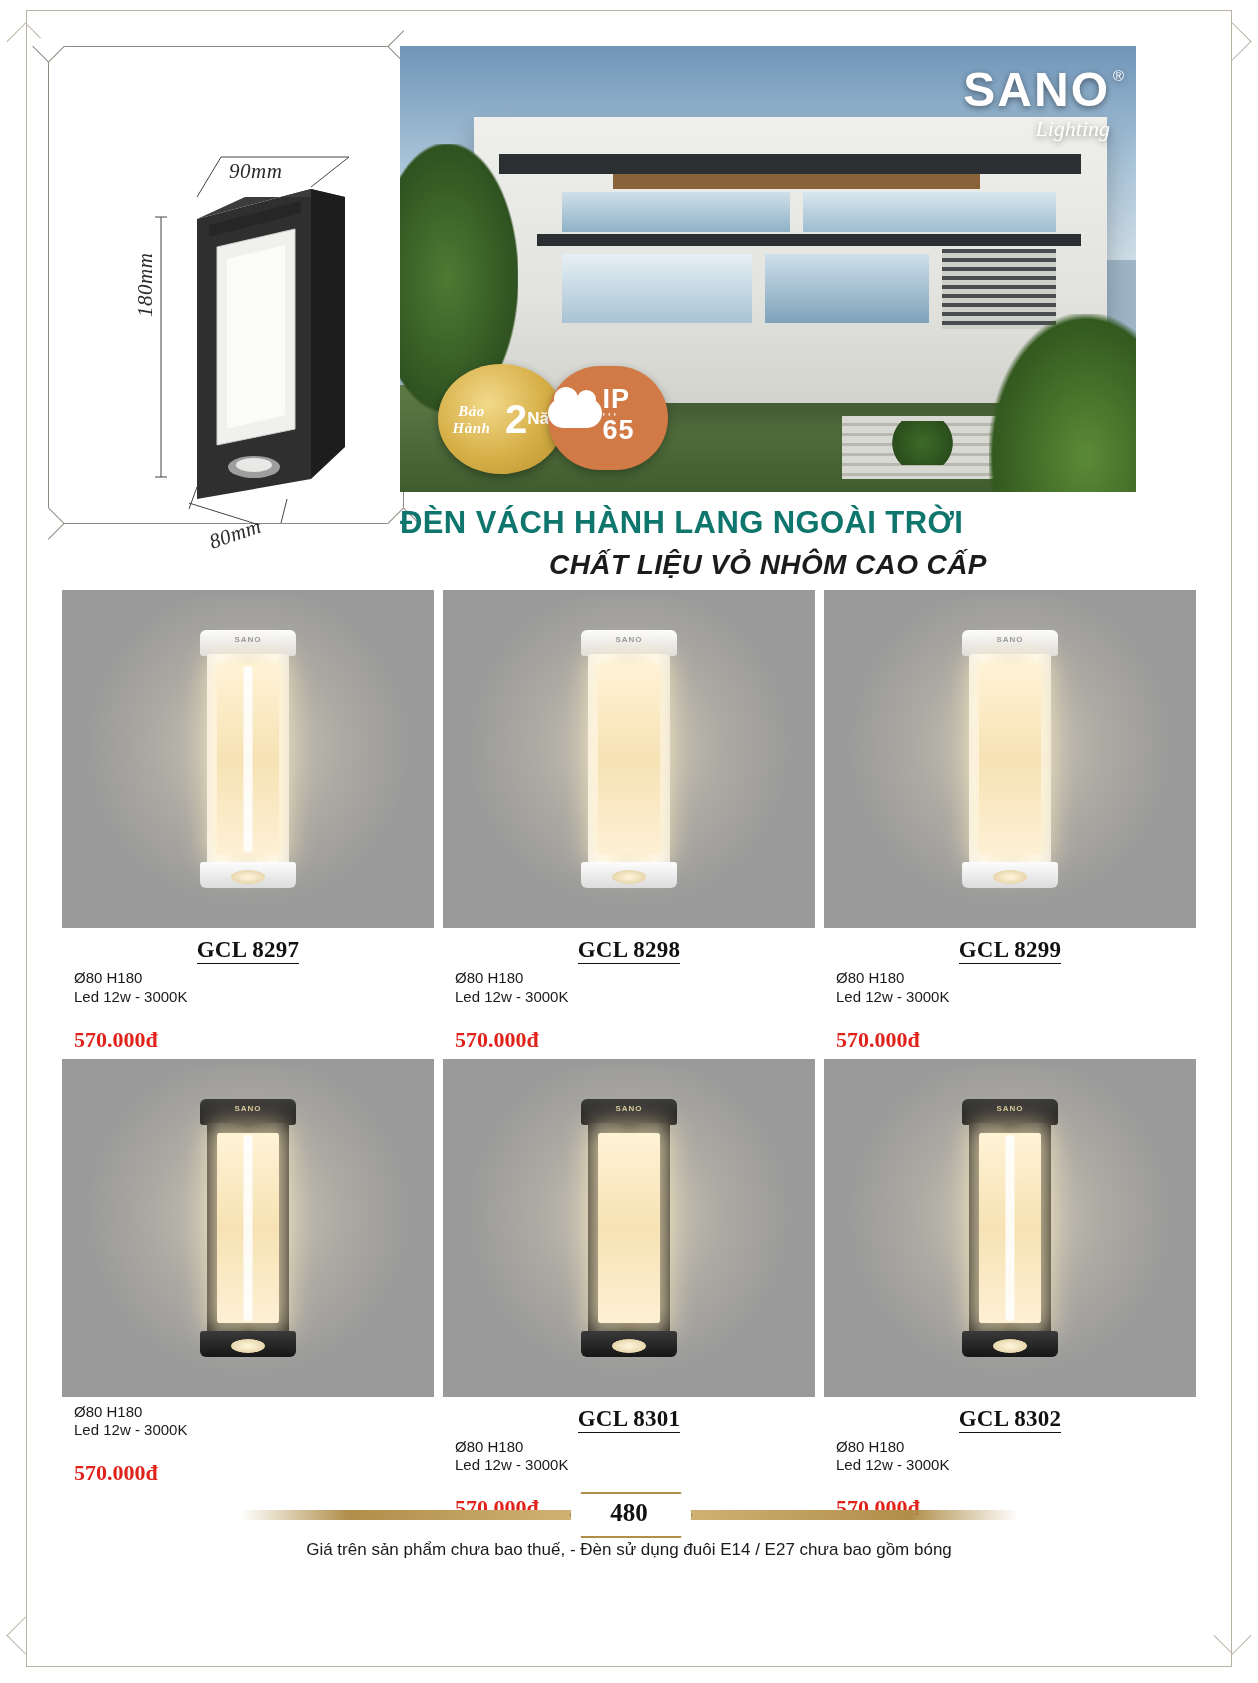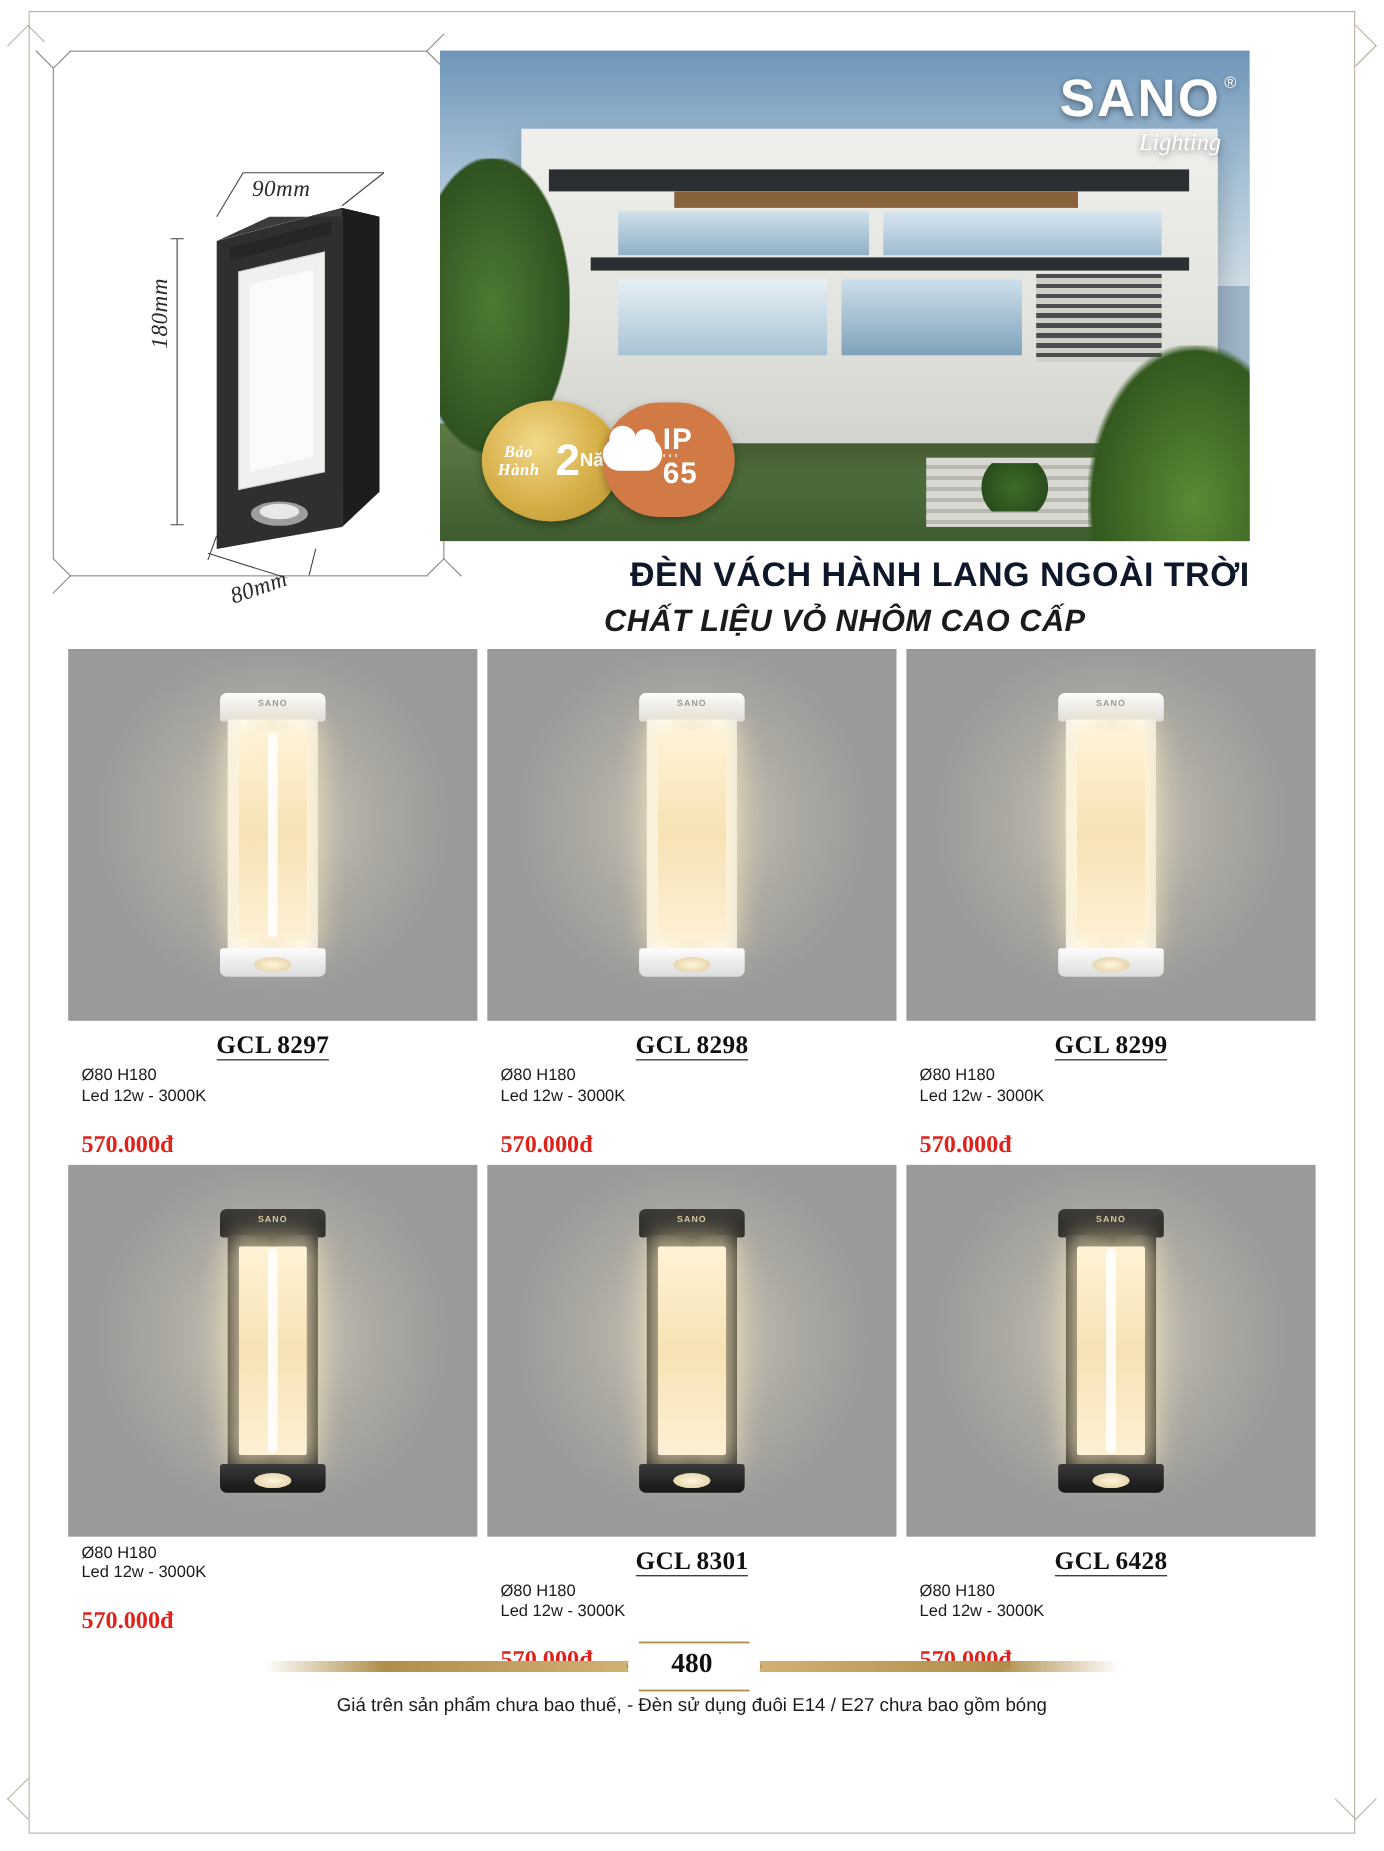--- a/index.html
+++ b/index.html
@@ -137,22 +137,22 @@
   .badge-ip .drops{
     position:absolute;left:50%;transform:translateX(-50%);top:44px;
     color:#ffffff;font-size:13px;letter-spacing:3px;
   }
   .badge-ip .ip-text{
     color:#ffffff;font-size:27px;font-weight:bold;letter-spacing:1px;
   }
 
   
   .title1{
-    position:absolute;left:400px;top:505px;width:736px;text-align:right;
-    font-size:31px;font-weight:bold;color:#0f172a;letter-spacing:.4px;
+    position:absolute;left:400px;top:505px;width:736px;text-align:left;
+    font-size:31px;font-weight:bold;color:#0f766e;letter-spacing:.4px;
   }
   .title2{
     position:absolute;left:400px;top:549px;width:736px;text-align:center;
     font-size:28px;font-weight:bold;color:#1b1b1b;letter-spacing:.4px;font-style:italic;
   }
 
   
   .grid{
     position:absolute;left:62px;top:590px;width:1134px;
     display:grid;grid-template-columns:repeat(3,1fr);
@@ -448,21 +448,21 @@
       <div class="lamp black">
         <div class="cap top"></div>
         <div class="body"></div>
         <div class="diffuser"></div>
         <div class="streak"></div>
         <div class="logo">SANO</div>
         <div class="cap bot"></div>
         <div class="spot"></div>
       </div>
     </div>
-    <div class="code"><u>GCL 6428</u></div>
+    <div class="code"><u>GCL 8302</u></div>
     <div class="specs">
       <div>Ø80 H180</div>
       <div>Led 12w - 3000K</div>
     </div>
     <div class="price">570.000đ</div>
   </div>
 
 </div>
 
 <div class="footer-rule"></div>

